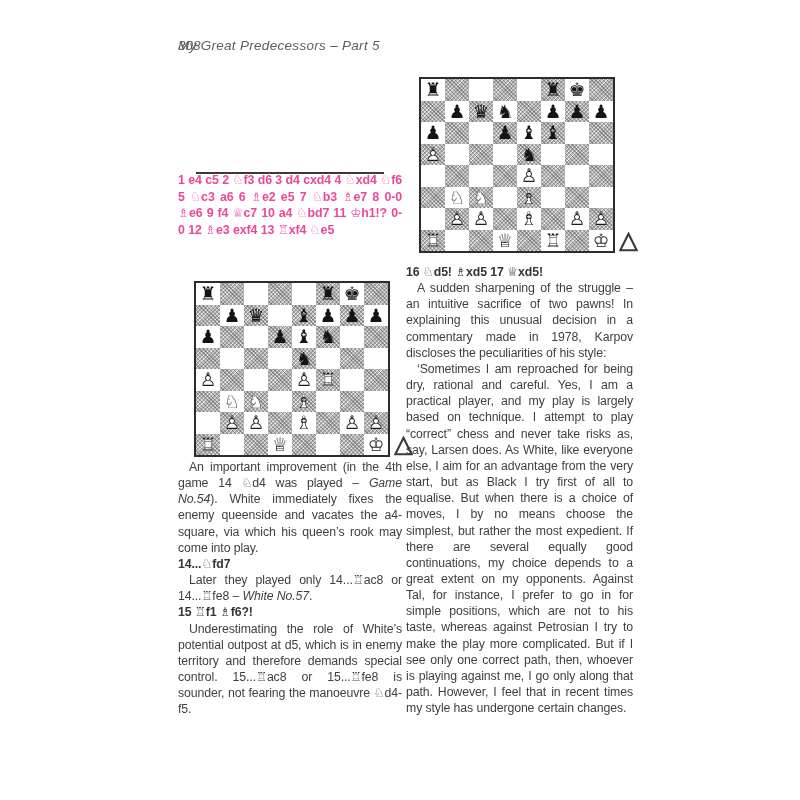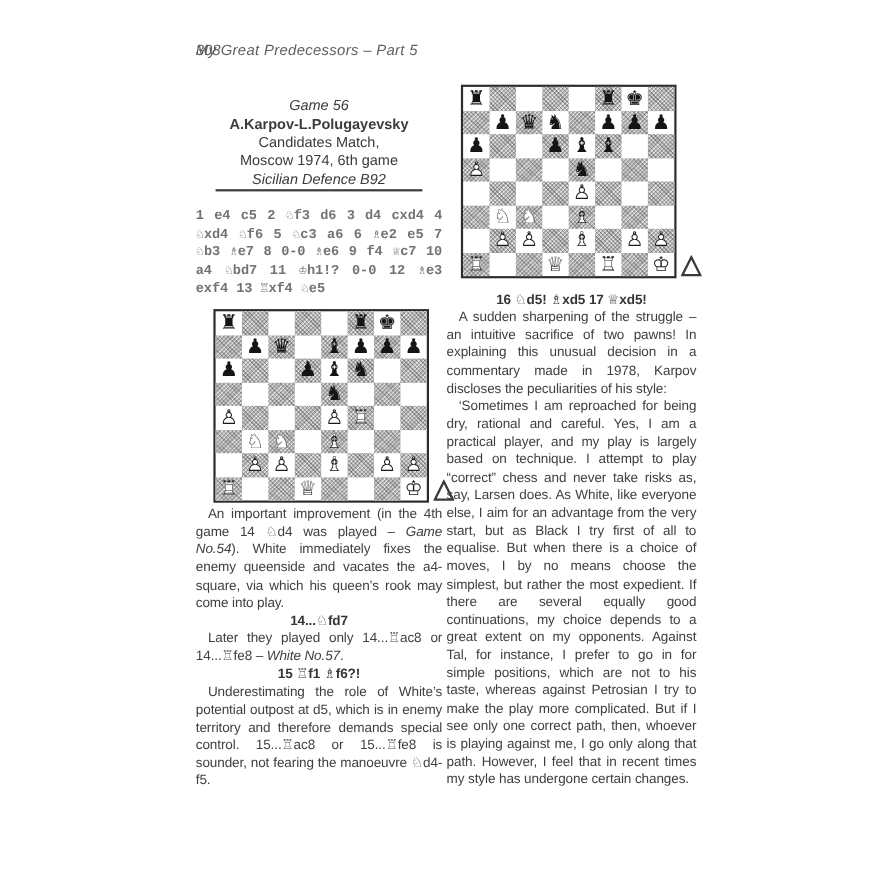--- a/index.html
+++ b/index.html
@@ -13,21 +13,21 @@
   .runtitle{position:absolute; left:0; right:0; top:0; font-style:italic; font-size:13.5px; color:#5d5d5d; letter-spacing:.3px;}
 
   
   .gamehead{position:absolute; left:178px; top:88px; width:224px; text-align:center; font-size:13.2px; line-height:16.8px; color:#3b3b3b;}
   .gamehead .g-label{font-style:italic;}
   .gamehead .g-players{font-weight:bold;}
   .gamehead .g-opening{font-style:italic;}
   .headrule{position:absolute; left:196px; top:172px; width:188px; height:2px; background:#3a3a3a;}
 
   
-  .notation{position:absolute; left:178px; top:188px; width:224px; font-size:12.4px; font-weight:bold; line-height:16.6px; text-align:justify; color:#737373; letter-spacing:-0.1px;font-family:Liberation Mono, monospace;}
+  .notation{position:absolute; left:178px; top:172px; width:224px; font-size:12.4px; font-weight:bold; line-height:16.6px; text-align:justify; color:#ec4899; letter-spacing:-0.1px;}
 
   
   .diagram{position:absolute;}
   .diagram .board{
     display:grid; grid-template-columns:repeat(8,24px); grid-template-rows:repeat(8,21.5px);
     border:2px solid #2c2c2c; background:#fff; width:192px; height:172px;
   }
   .sq{display:flex; align-items:center; justify-content:center; overflow:hidden;}
   .sq.dark{
     background-color:#f1f1f1;
@@ -42,41 +42,34 @@
   .pc.w .o{position:relative; color:#1b1b1b;}
   .tomove{position:absolute; right:-23px; bottom:1px; width:19px; height:20px;}
   .diag1{left:194px; top:281px;}
   .diag2{left:419px; top:77px;}
 
   
   .colblocks{position:absolute; font-size:12.3px; line-height:16.15px; color:#3f3f3f; letter-spacing:-0.1px;}
   .col-left-blocks{left:178px; top:459px; width:224px;}
   .col-right-blocks{left:406px; top:264px; width:227px;}
   .colblocks p{margin:0;}
-  .colblocks .move{font-weight:bold; color:#353535;text-align:center;}
+  .colblocks .move{font-weight:bold; color:#353535;}
   .colblocks .para{text-align:justify; text-indent:11px;}
   .colblocks .para .i{font-style:italic;}
 </style>
 </head>
 <body>
 
 <div class="page">
 
   <div class="runhead">
     <span class="pagenum">308</span>
     <span class="runtitle">My Great Predecessors – Part 5</span>
   </div>
 
-  <div class="gamehead">
-    <div class="g-label">Game 56</div>
-    <div class="g-players">A.Karpov-L.Polugayevsky</div>
-    <div class="g-event">Candidates Match,</div>
-    <div class="g-date">Moscow 1974, 6th game</div>
-    <div class="g-opening">Sicilian Defence B92</div>
-  </div>
   <div class="headrule"></div>
 
   <div class="notation">1 e4 c5 2 ♘f3 d6 3 d4 cxd4 4 ♘xd4 ♘f6 5 ♘c3 a6 6 ♗e2 e5 7 ♘b3 ♗e7 8 0-0 ♗e6 9 f4 ♕c7 10 a4 ♘bd7 11 ♔h1!? 0-0 12 ♗e3 exf4 13 ♖xf4 ♘e5</div>
 
   <div class="diagram diag1">
     <div class="board">
         <div class="sq light">
           <span class="pc b">♜</span>
         </div>
         <div class="sq dark"></div>

